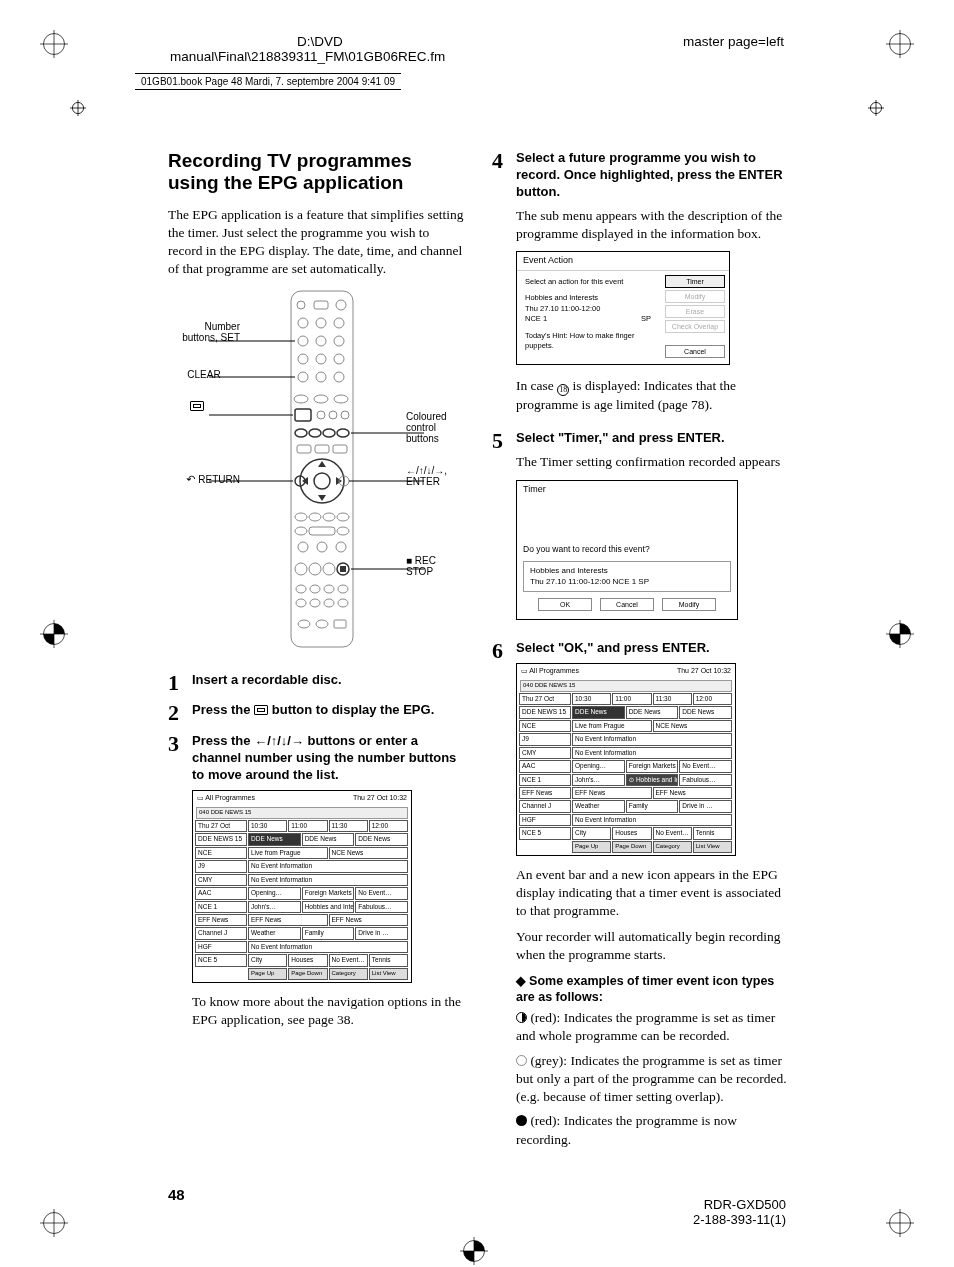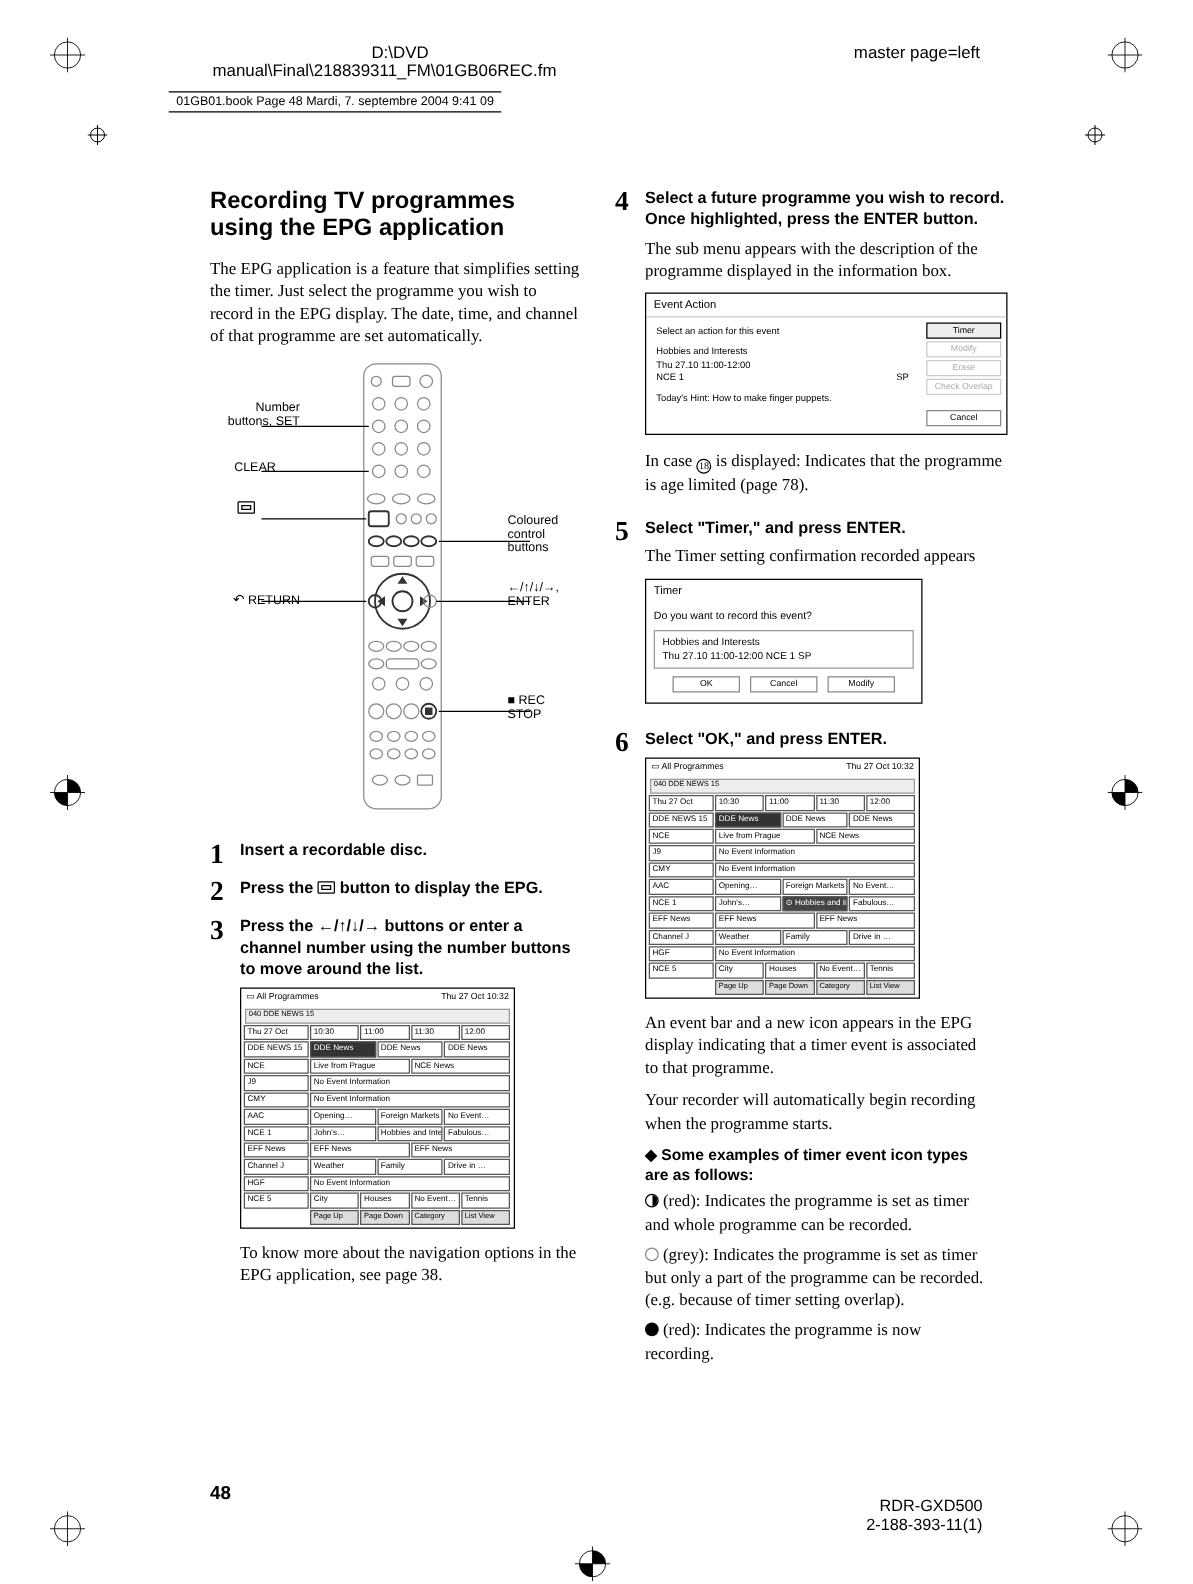--- a/index.html
+++ b/index.html
@@ -153,21 +153,21 @@
     display:flex;
     margin-top:1px;
   }
   .epg-footer .epg-cell {
     font-size:6px;
   }
 
   .event-dialog {
     border: 1px solid #000;
     font-size: 8px;
-    width: 290px;
+    width: 214px;
     margin: 6px 0 12px;
   }
   .event-title {
     padding: 3px 6px;
     font-size: 9px;
   }
   .event-body {
     display: flex;
     border-top: 1px solid #ccc;
     padding: 4px;
@@ -203,20 +203,21 @@
     width: 222px;
     margin: 6px 0 12px;
     font-size: 8.5px;
   }
   .timer-dialog .t-title {
     padding: 3px 6px;
     font-size: 9px;
   }
   .timer-inner {
     padding: 6px;
+    margin-top: 40px;
   }
   .timer-prog-box {
     border: 1px solid #999;
     padding: 4px 6px;
     font-size: 8px;
     margin: 6px 0;
   }
   .timer-btns {
     display: flex;
     gap: 8px;

